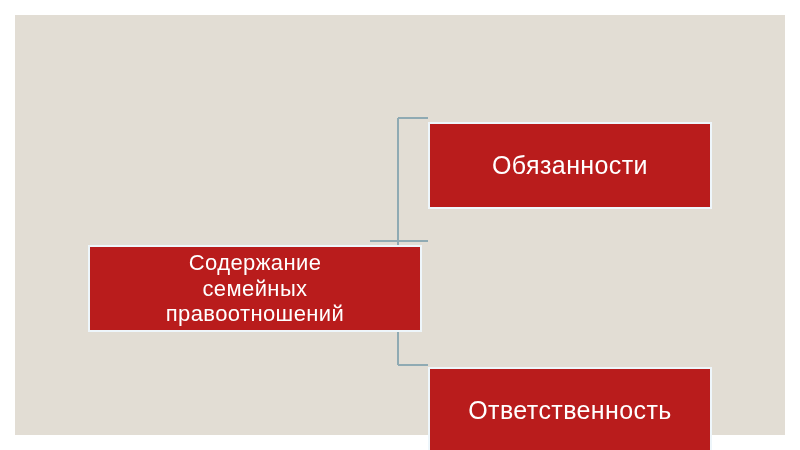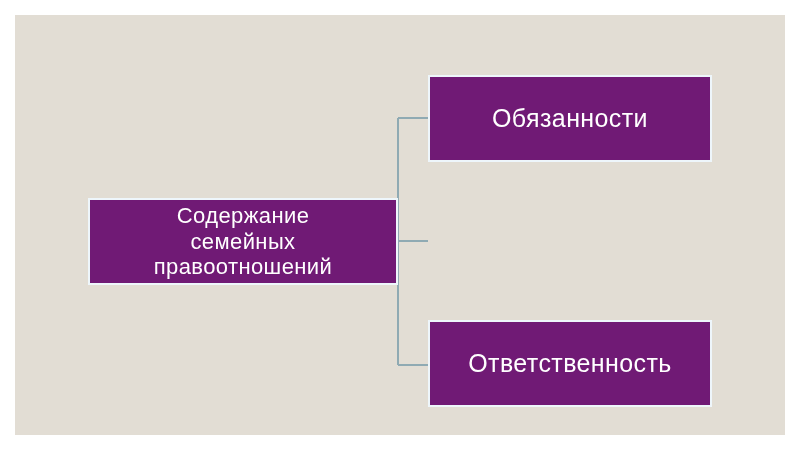--- a/index.html
+++ b/index.html
@@ -16,44 +16,45 @@
   #slide-canvas {
     position: absolute;
     left: 15px;
     top: 15px;
     width: 770px;
     height: 420px;
     background: #e2ddd4;
   }
   .node-box {
     position: absolute;
-    background: #701a75;
+    background: #b91c1c;
     border: 2px solid #eef6fb;
     box-sizing: border-box;
     display: flex;
     align-items: center;
     justify-content: flex-end;
     text-align: center;
     color: #ffffff;
     font-family: "Liberation Sans", sans-serif;
     font-weight: 300;
     letter-spacing: 0.4px;
     line-height: 1.18;
+    margin-top: 47px;
   }
   .node-box .node-label {
     display: block;
     width: 100%;
     padding: 0 8px;
     box-sizing: border-box;
     white-space: pre-line;
   }
   #root-node {
     left: 73px;
     top: 183px;
-    width: 310px;
+    width: 334px;
     height: 87px;
     font-size: 22px;
   }
   #node-duties {
     left: 413px;
     top: 60px;
     width: 284px;
     height: 87px;
     font-size: 25px;
   }

